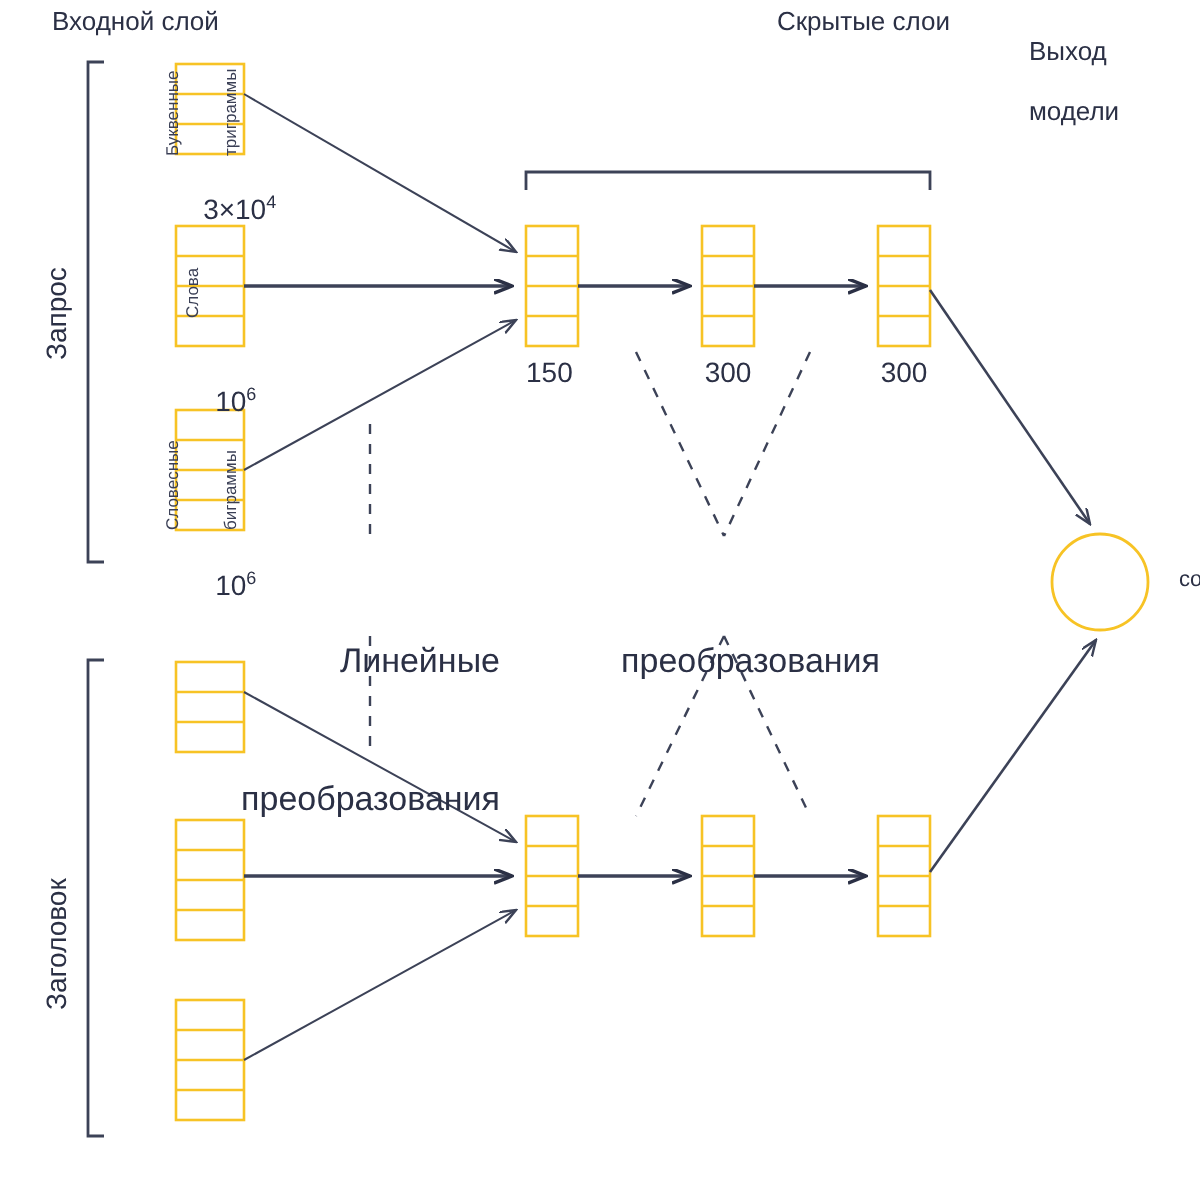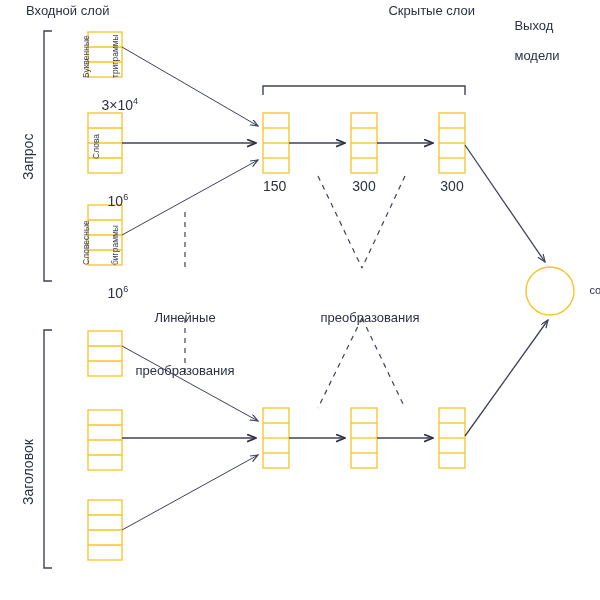--- a/index.html
+++ b/index.html
@@ -9,21 +9,21 @@
     color:#2b3045;
     overflow:hidden;
   }
   #stage{position:relative;width:600px;height:600px;}
   svg#canvas{position:absolute;left:0;top:0;width:600px;height:600px;}
   .txt{position:absolute;white-space:pre;line-height:1.15;}
   .hdr{font-size:13px;color:#2b3045;text-align:right;}
   .small-lbl{font-size:8.5px;color:#3a3f55;}
   .dim{font-size:14px;color:#2b3045;}
   .grp{font-size:14px;color:#2b3045;}
-  .phase{font-size:13px;color:#2b3045;text-align:center;line-height:1.35;}
+  .phase{font-size:17px;color:#2b3045;text-align:right;line-height:1.35;}
   .vert{transform-origin:0 0;}
   .cos-lbl{font-size:11px;color:#2b3045;}
 </style>
 </head>
 <body>
 
 <div id="stage">
 
   <svg id="canvas" viewBox="0 0 600 600">
     <defs>

